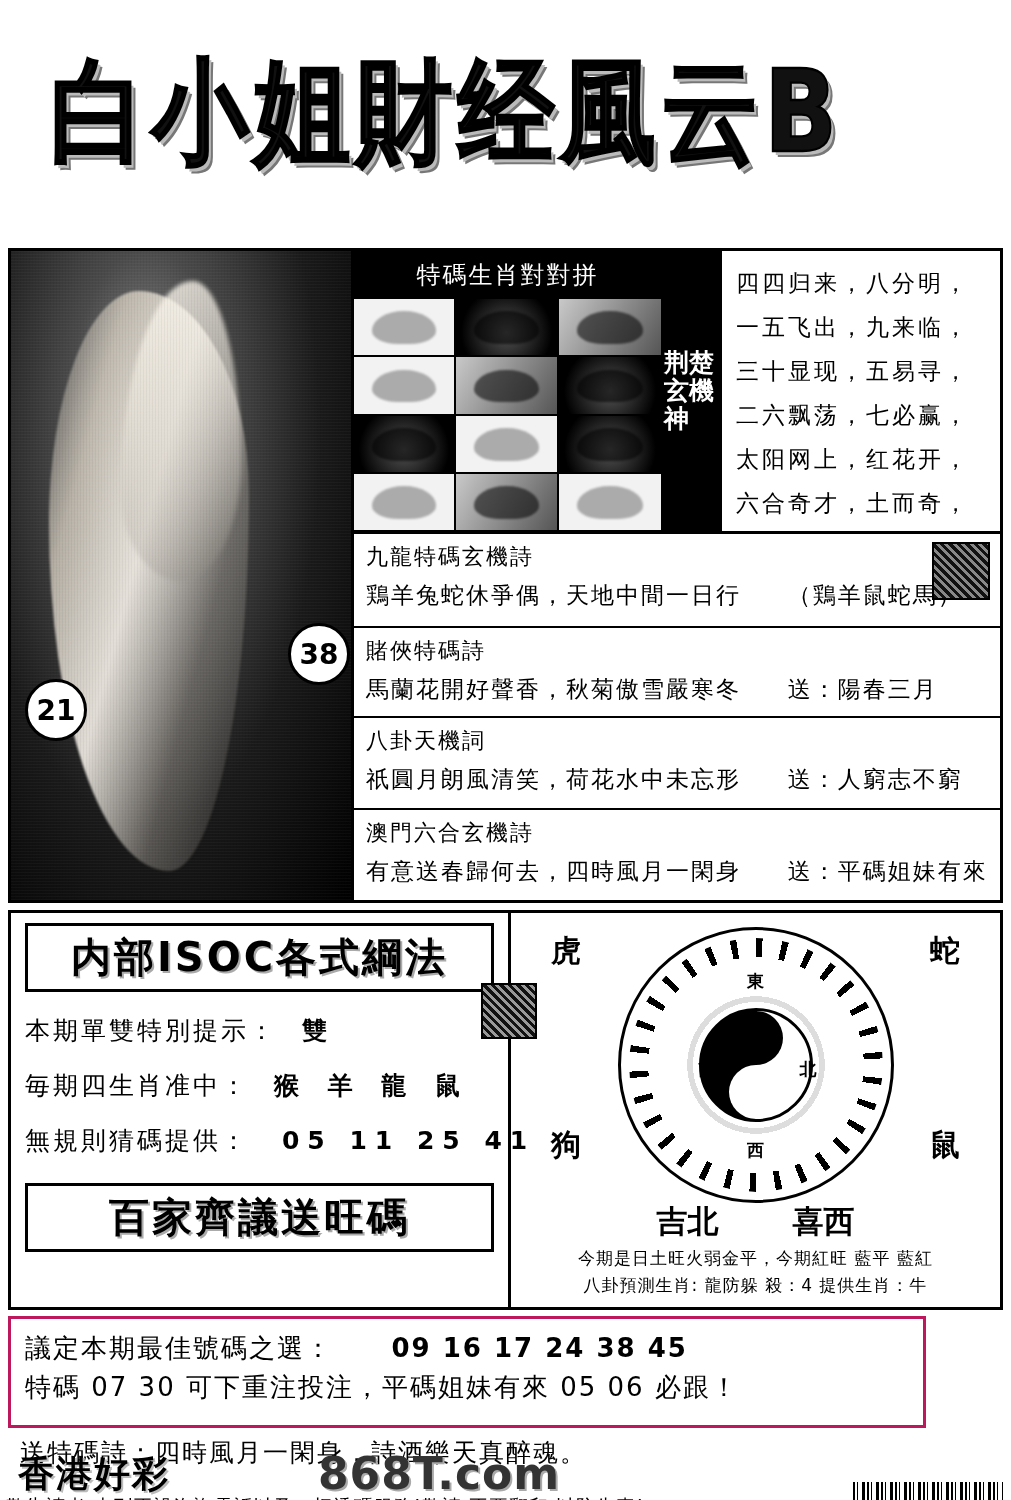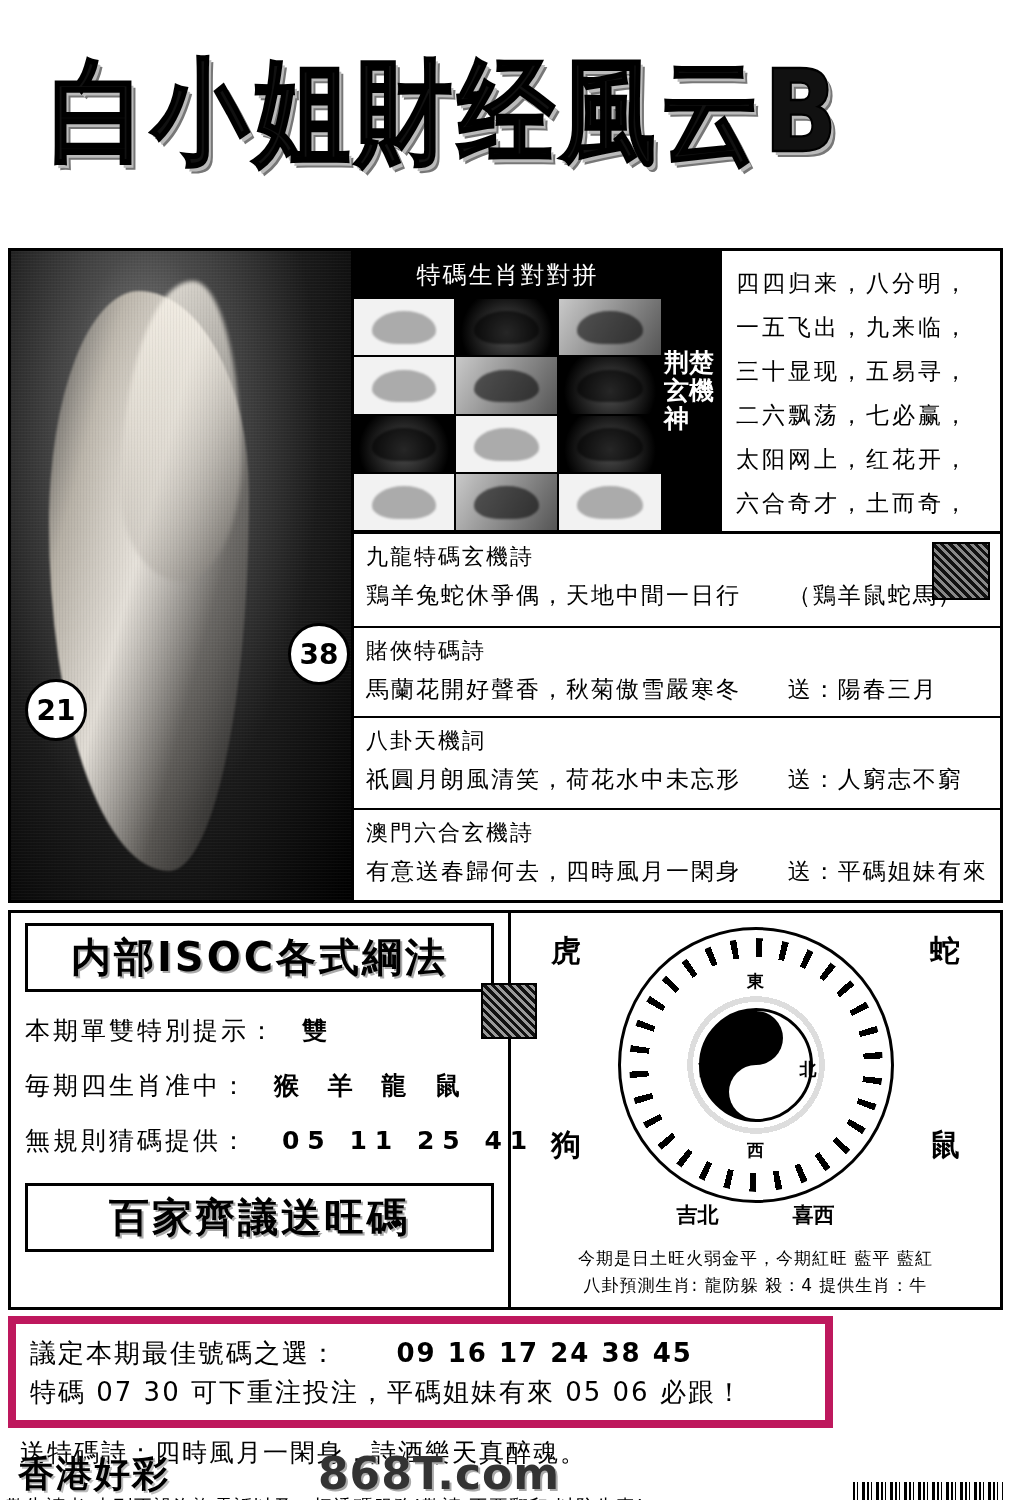--- a/index.html
+++ b/index.html
@@ -142,25 +142,25 @@
   .bagua .taiji:before,.bagua .taiji:after{
     content:"";position:absolute;left:50%;transform:translateX(-50%);width:54px;height:54px;border-radius:50%;
   }
   .bagua .taiji:before{top:0;background:#000;}
   .bagua .taiji:after{bottom:0;background:#fff;}
   .dir{position:absolute;font-size:17px;font-weight:bold;}
   .d-e{left:50%;top:40px;transform:translateX(-50%);}
   .d-s{left:78px;top:128px;}
   .d-n{right:74px;top:128px;}
   .d-w{left:50%;bottom:38px;transform:translateX(-50%);}
-  .luck{position:absolute;top:288px;left:0;right:0;display:flex;justify-content:center;gap:74px;font-size:21px;font-weight:bold;}
+  .luck{position:absolute;top:288px;left:0;right:0;display:flex;justify-content:center;gap:74px;font-size:31px;font-weight:bold;}
   .notes{position:absolute;top:332px;left:14px;right:14px;font-size:17px;letter-spacing:1px;text-align:center;line-height:1.6;}
 
   
-  .bottomblock{position:absolute;left:8px;top:1316px;width:825px;height:112px;border:8px solid #be185d;box-sizing:border-box;padding:8px 14px;}
+  .bottomblock{position:absolute;left:8px;top:1316px;width:918px;height:112px;border:3px solid #be185d;box-sizing:border-box;padding:8px 14px;}
   .bline{font-size:26px;letter-spacing:2px;white-space:nowrap;margin-top:4px;}
   .bline .sp{display:inline-block;width:38px;}
   .bline b{font-weight:bold;}
 
   .sendline{position:absolute;left:20px;top:1436px;font-size:25px;letter-spacing:2px;}
 
   .footer{position:absolute;left:0;top:1448px;width:1011px;height:52px;}
   .fbrand{position:absolute;left:18px;top:2px;font-size:36px;font-weight:bold;letter-spacing:2px;text-shadow:2px 2px 0 #bbb;}
   .fsite{position:absolute;left:318px;top:0;font-size:44px;font-weight:bold;letter-spacing:1px;color:#333;text-shadow:2px 2px 0 #aaa;}
   .fdisclaim{position:absolute;left:6px;top:46px;font-size:19px;letter-spacing:1px;white-space:nowrap;}

